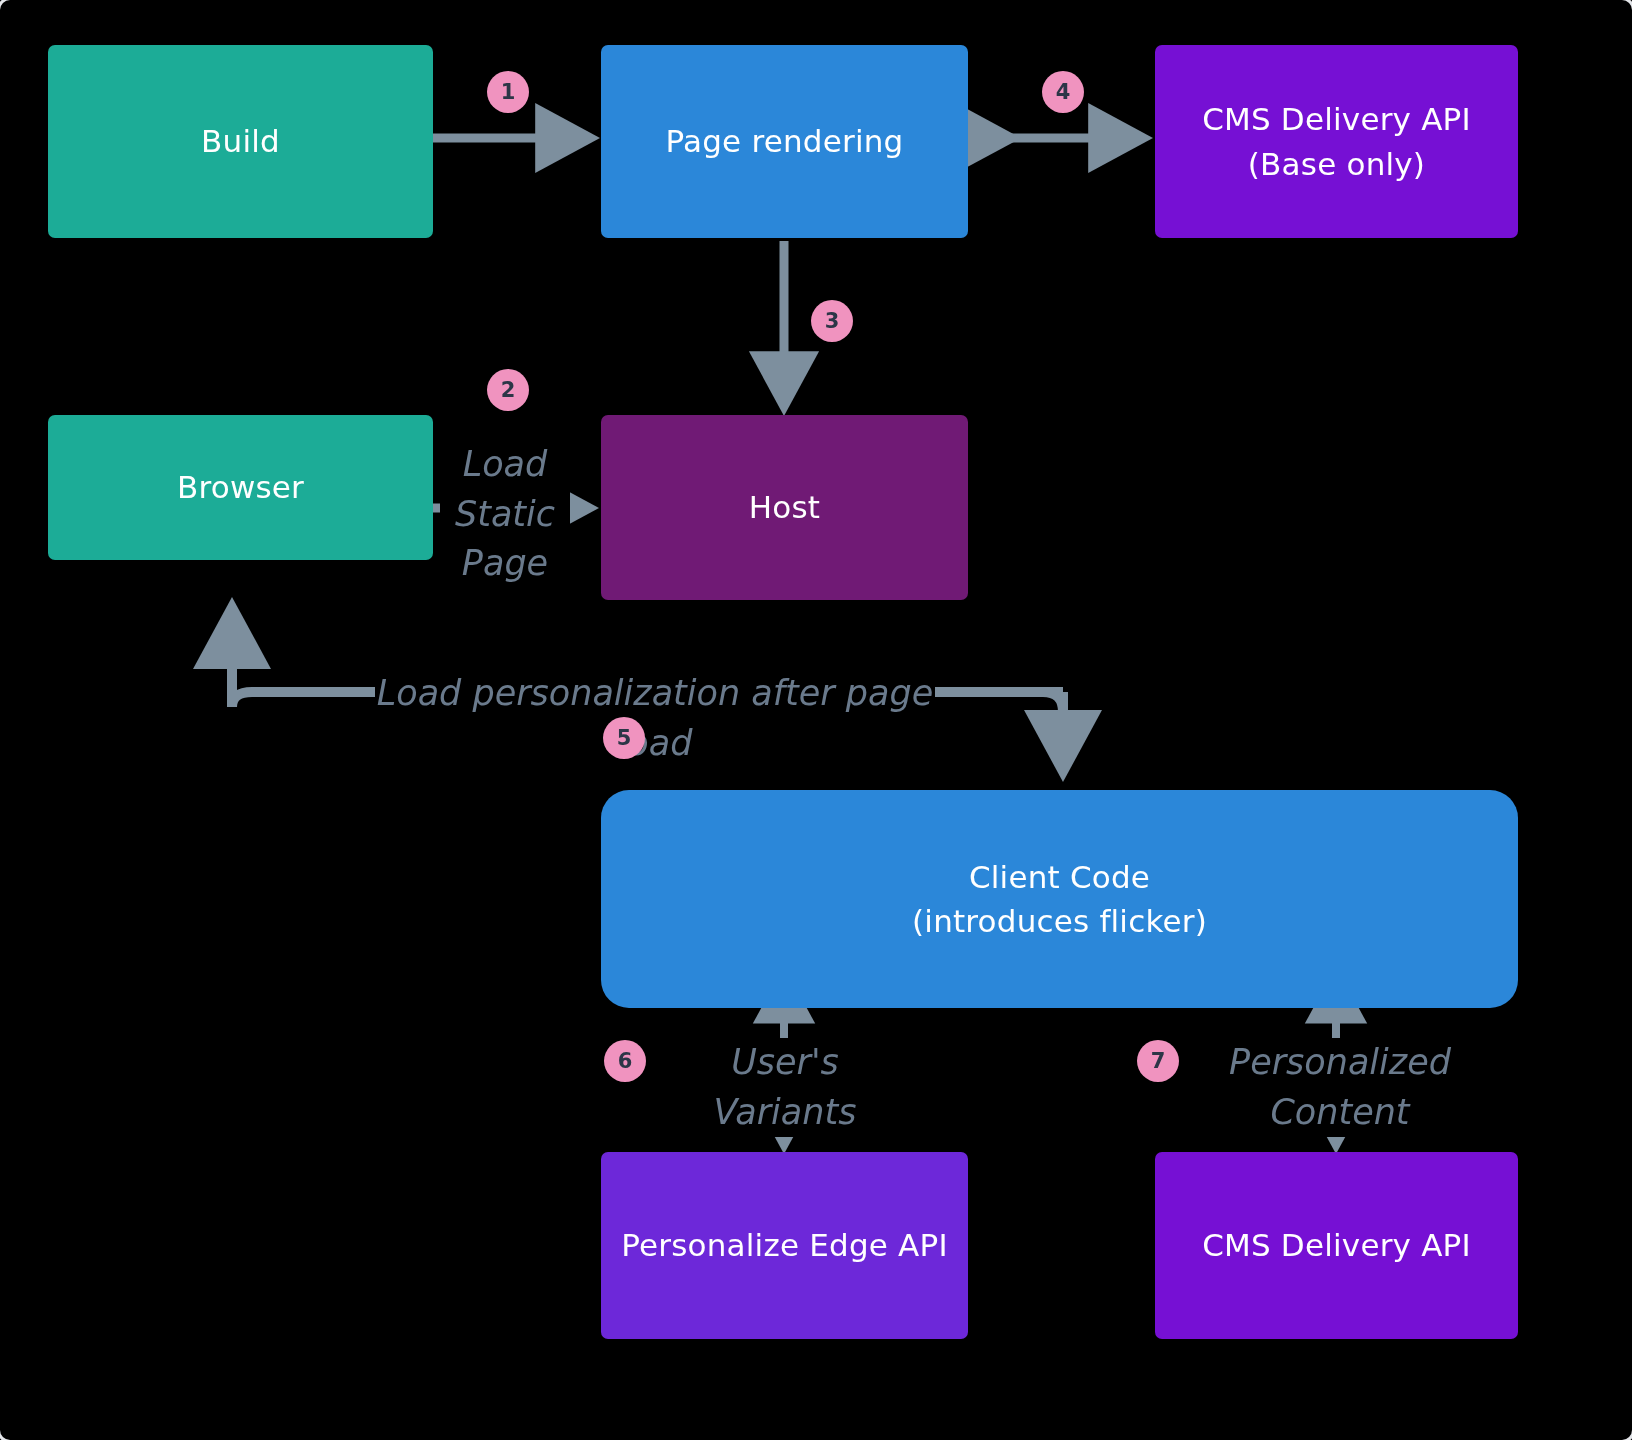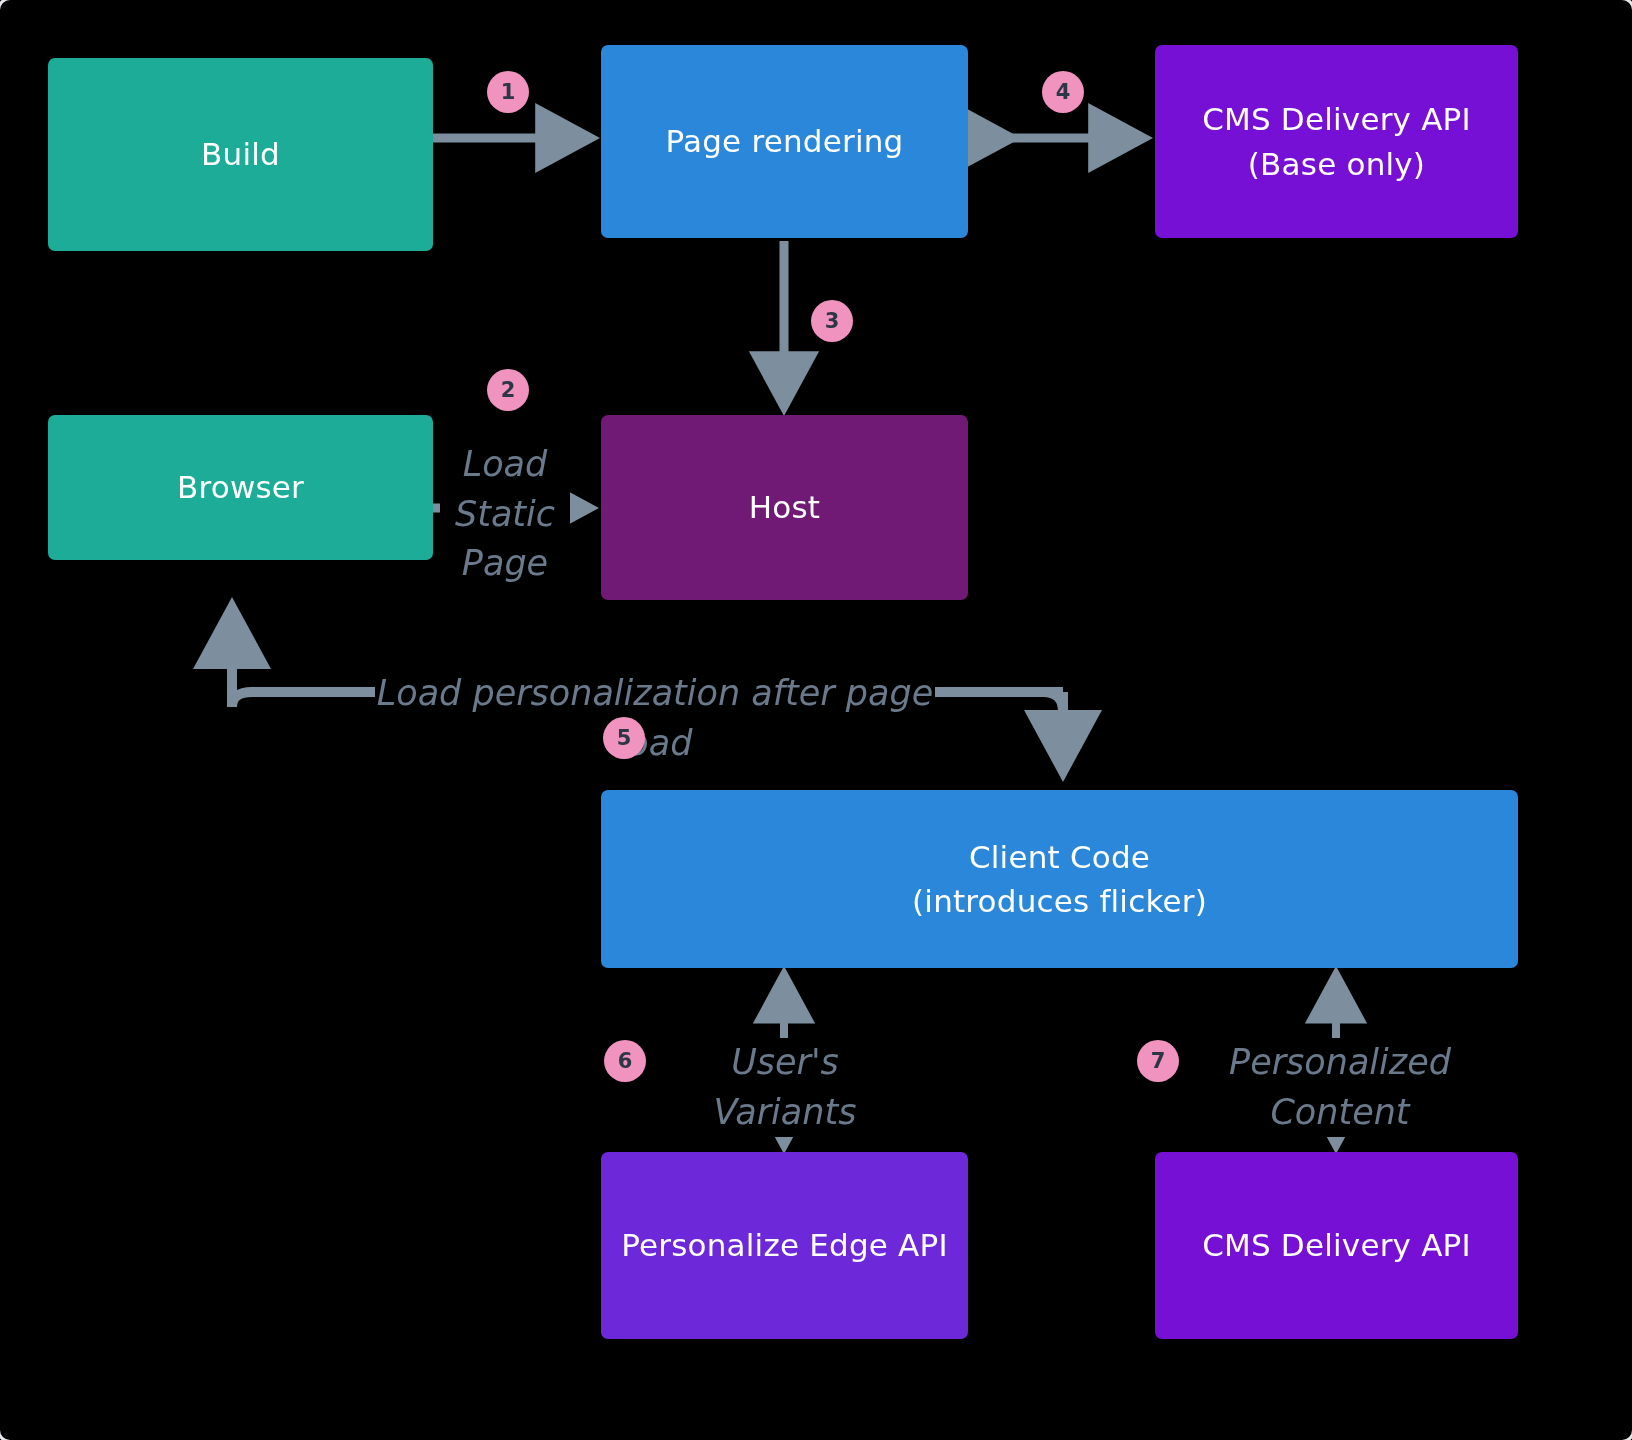--- a/index.html
+++ b/index.html
@@ -108,37 +108,37 @@
       <line x1="784" y1="1130" x2="784" y2="982" stroke="#7d8f9e" stroke-width="8" marker-end="url(#ah-r)"></line>
       <line x1="784" y1="990" x2="784" y2="1138" stroke="#7d8f9e" stroke-width="8" marker-end="url(#ah-r)"></line>
     </g>
 
     <g>
       <line x1="1336" y1="1130" x2="1336" y2="982" stroke="#7d8f9e" stroke-width="8" marker-end="url(#ah-r)"></line>
       <line x1="1336" y1="990" x2="1336" y2="1138" stroke="#7d8f9e" stroke-width="8" marker-end="url(#ah-r)"></line>
     </g>
   </svg>
 
-  <div class="node" id="n-build" style="left: 48px; top: 45px; width: 385px; height: 193px; background: rgb(28, 172, 151); margin-top: 13px;">
+  <div class="node" id="n-build" style="left: 48px; top: 45px; width: 385px; height: 193px; background: rgb(28, 172, 151);">
     <span class="nlabel">Build</span>
   </div>
   <div class="node" id="n-page-rendering" style="left: 601px; top: 45px; width: 367px; height: 193px; background: rgb(43, 135, 217);">
     <span class="nlabel">Page rendering</span>
   </div>
   <div class="node" id="n-cms-base" style="left: 1155px; top: 45px; width: 363px; height: 193px; background: rgb(118, 16, 212);">
     <span class="nlabel">CMS Delivery API
 (Base only)</span>
   </div>
   <div class="node" id="n-browser" style="left: 48px; top: 415px; width: 385px; height: 145px; background: rgb(28, 172, 151);">
     <span class="nlabel">Browser</span>
   </div>
   <div class="node" id="n-host" style="left: 601px; top: 415px; width: 367px; height: 185px; background: #701a75;">
     <span class="nlabel">Host</span>
   </div>
-  <div class="node" id="n-client-code" style="left: 601px; top: 790px; width: 917px; height: 178px; background: rgb(43, 135, 217);">
+  <div class="node" id="n-client-code" style="left: 601px; top: 790px; width: 917px; height: 218px; background: rgb(43, 135, 217); border-radius: 28px;">
     <span class="nlabel">Client Code
 (introduces flicker)</span>
   </div>
   <div class="node" id="n-edge-api" style="left: 601px; top: 1152px; width: 367px; height: 187px; background: #6d28d9;">
     <span class="nlabel">Personalize Edge API</span>
   </div>
   <div class="node" id="n-cms-api" style="left: 1155px; top: 1152px; width: 363px; height: 187px; background: rgb(118, 16, 212);">
     <span class="nlabel">CMS Delivery API</span>
   </div>
 

